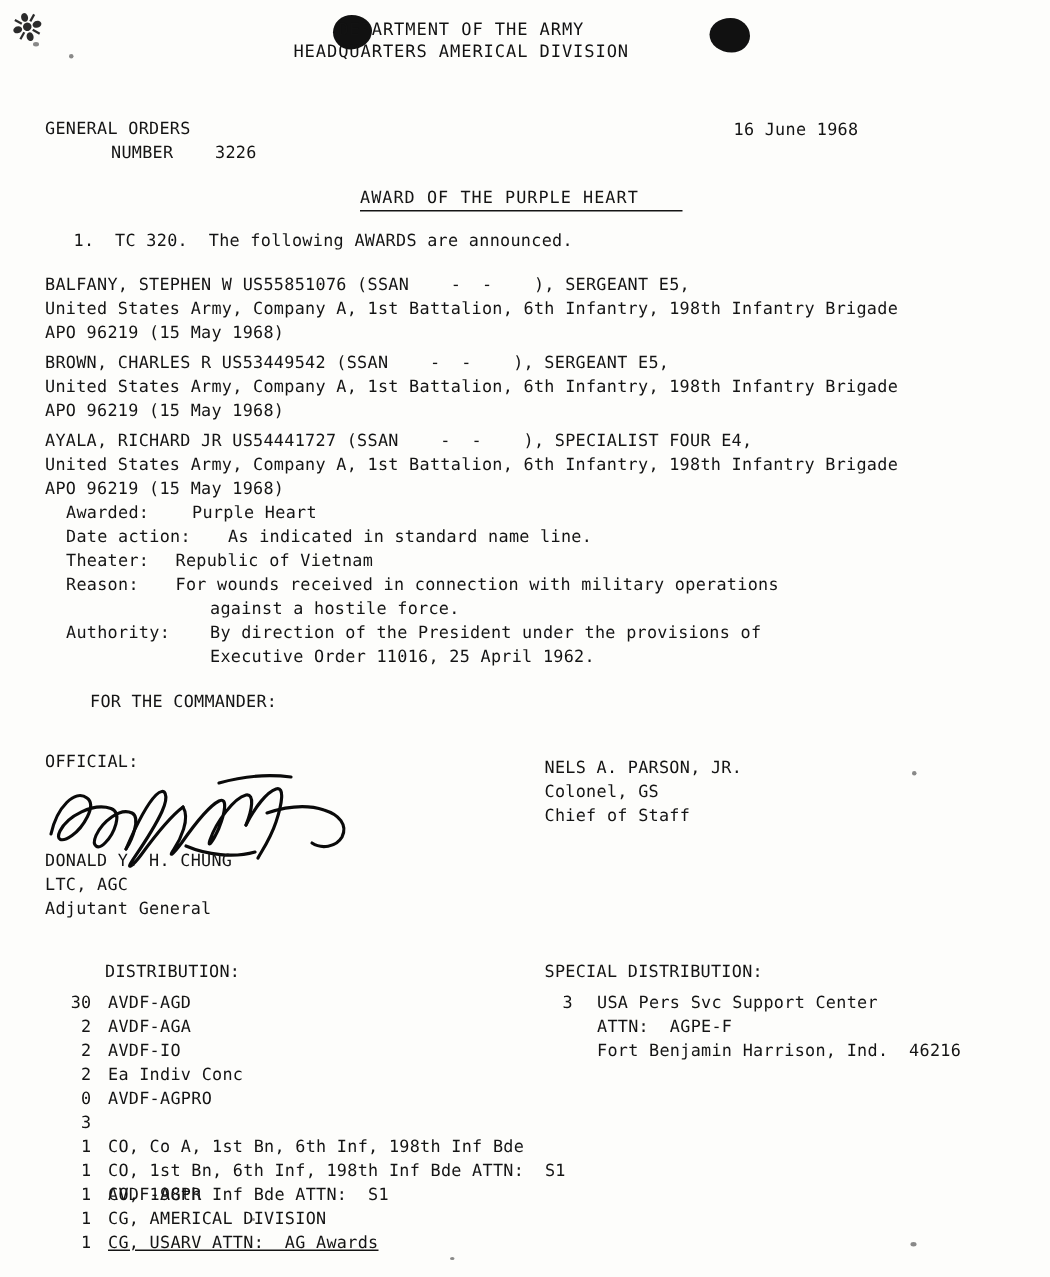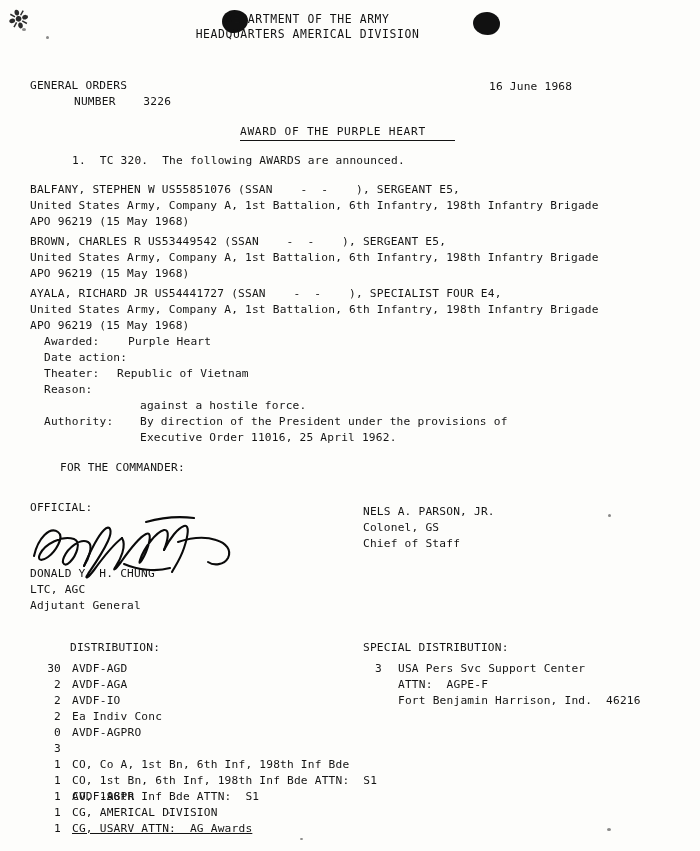--- a/index.html
+++ b/index.html
@@ -117,43 +117,45 @@
   <div class="hdr" style="top:12px;">DEPARTMENT OF THE ARMY</div>
   <div class="hdr" style="top:27px;">HEADQUARTERS AMERICAL DIVISION</div>
 
   <div class="t" style="left:30px; top:78px;">GENERAL ORDERS</div>
   <div class="t" style="left:30px; top:94px;margin-left:44px;">NUMBER    3226</div>
   <div class="t" style="left:489px; top:79px;">16 June 1968</div>
 
   <div class="t" style="left:240px; top:124px; letter-spacing:0.7px;">AWARD OF THE PURPLE HEART</div>
   <div class="ul-rule" style="left:240px; top:140px; width:215px;"></div>
 
-  <div class="t" style="left:72px; top:153px;">1.  TC 320.  The following AWARDS are announced.</div>
+  <div class="t" style="left:49px; top:153px;">1.  TC 320.  The following AWARDS are announced.</div>
 
   <div class="t" style="left:30px; top:182px;">BALFANY, STEPHEN W US55851076 (SSAN    -  -    ), SERGEANT E5,</div>
   <div class="t" style="left:30px; top:198px;">United States Army, Company A, 1st Battalion, 6th Infantry, 198th Infantry Brigade</div>
   <div class="t" style="left:30px; top:214px;">APO 96219 (15 May 1968)</div>
 
   <div class="t" style="left:30px; top:234px;">BROWN, CHARLES R US53449542 (SSAN    -  -    ), SERGEANT E5,</div>
   <div class="t" style="left:30px; top:250px;">United States Army, Company A, 1st Battalion, 6th Infantry, 198th Infantry Brigade</div>
   <div class="t" style="left:30px; top:266px;">APO 96219 (15 May 1968)</div>
 
   <div class="t" style="left:30px; top:286px;">AYALA, RICHARD JR US54441727 (SSAN    -  -    ), SPECIALIST FOUR E4,</div>
   <div class="t" style="left:30px; top:302px;">United States Army, Company A, 1st Battalion, 6th Infantry, 198th Infantry Brigade</div>
   <div class="t" style="left:30px; top:318px;">APO 96219 (15 May 1968)</div>
 
   <div class="t" style="left:44px; top:334px;">Awarded:</div>
   <div class="t" style="left:128px; top:334px;">Purple Heart</div>
 
   <div class="t" style="left:44px; top:350px;">Date action:</div>
+  <div class="t" style="left:152px; top:350px;">As indicated in standard name line.</div>
 
   <div class="t" style="left:44px; top:366px;">Theater:</div>
   <div class="t" style="left:117px; top:366px;">Republic of Vietnam</div>
 
   <div class="t" style="left:44px; top:382px;">Reason:</div>
+  <div class="t" style="left:117px; top:382px;">For wounds received in connection with military operations</div>
   <div class="t" style="left:140px; top:398px;">against a hostile force.</div>
 
   <div class="t" style="left:44px; top:414px;">Authority:</div>
   <div class="t" style="left:140px; top:414px;">By direction of the President under the provisions of</div>
   <div class="t" style="left:140px; top:430px;">Executive Order 11016, 25 April 1962.</div>
 
   <div class="t" style="left:60px; top:460px;">FOR THE COMMANDER:</div>
 
   <div class="t" style="left:30px; top:500px;">OFFICIAL:</div>
 

